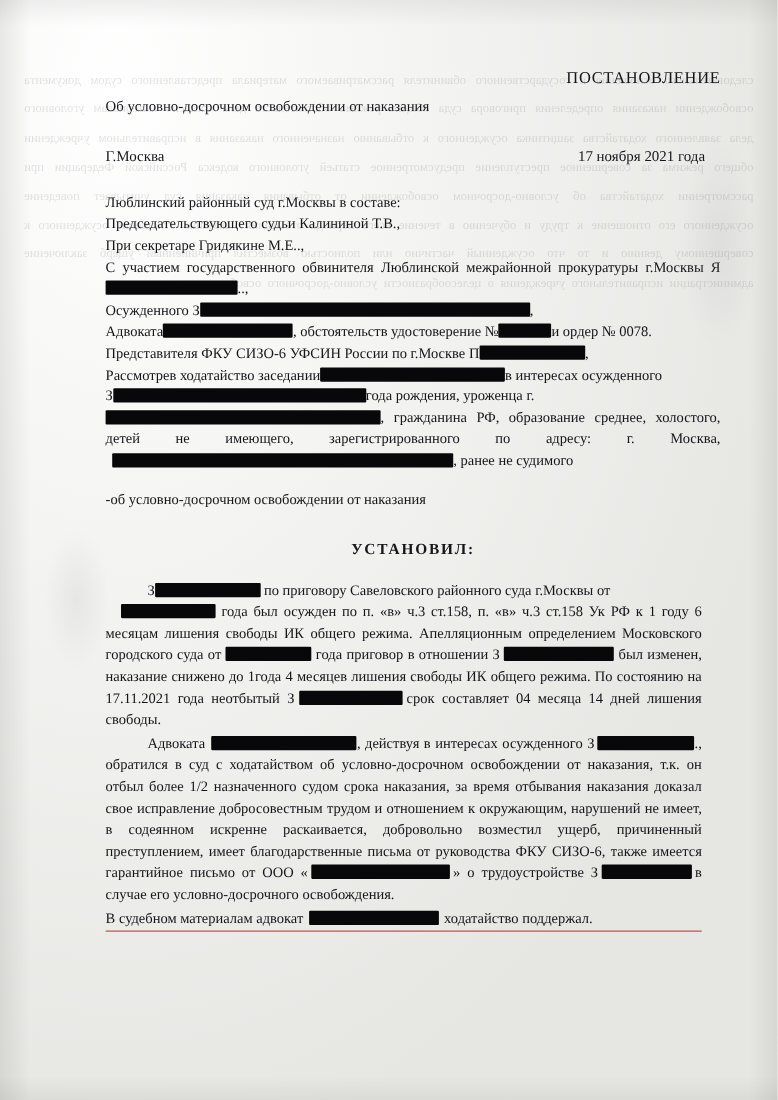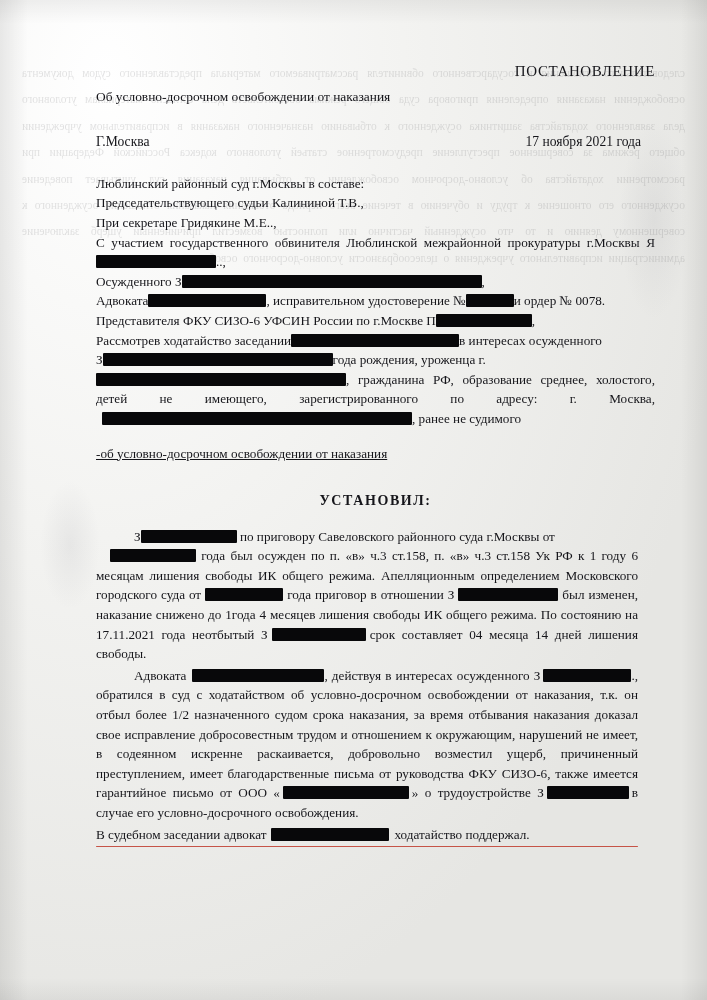--- a/index.html
+++ b/index.html
@@ -116,21 +116,21 @@
   .redline {
     position: absolute;
     left: 0;
     right: 0;
     bottom: -3px;
     height: 1.6px;
     background: #c0392b;
     opacity: 0.85;
     border-radius: 1px;
   }
-  .dash-line { margin: 0 0 0 0; text-decoration: underline; }
+  .dash-line { margin: 0 0 0 0; }
   .smudge {
     position: absolute;
     border-radius: 50%;
     pointer-events: none;
   }
 </style>
 </head>
 <body>
 
 <div class="page">
@@ -147,21 +147,21 @@
       <span class="city">Г.Москва</span>
       <span class="date">17 ноября 2021 года</span>
     </div>
 
     <p class="body">
       <span>Люблинский районный суд г.Москвы в составе:</span><br>
       <span>Председательствующего судьи Калининой Т.В.,</span><br>
       <span>При секретаре  Гридякине М.Е..,</span><br>
       <span>С участием государственного обвинителя      Люблинской  межрайонной прокуратуры г.Москвы Я</span><span class="blk" style="width:120px"></span><span>..,</span><br>
       <span>Осужденного З</span><span class="blk" style="width:300px"></span><span>,</span><br>
-      <span>Адвоката</span><span class="blk" style="width:118px"></span><span>, исправительном удостоверение №</span><span class="blk" style="width:48px"></span><span>и ордер № 0078.</span><br>
+      <span>Адвоката</span><span class="blk" style="width:118px"></span><span>, обстоятельств удостоверение №</span><span class="blk" style="width:48px"></span><span>и ордер № 0078.</span><br>
       <span>Представителя ФКУ СИЗО-6 УФСИН России по г.Москве П</span><span class="blk" style="width:96px"></span><span>,</span><br>
       <span>Рассмотрев  ходатайство  заседании</span><span class="blk" style="width:168px"></span><span>в интересах осужденного</span><br>
       <span>З</span><span class="blk" style="width:230px"></span><span>года рождения, уроженца г.</span><br>
       <span class="blk" style="width:250px"></span><span>, гражданина РФ, образование среднее, холостого, детей не имеющего, зарегистрированного по адресу: г. Москва,</span>
       <span class="blk" style="width:310px;margin-left:6px"></span><span>, ранее не судимого</span>
     </p>
 
     <div class="gap"></div>
 
     <p class="body dash-line">-об условно-досрочном освобождении от наказания</p>
@@ -173,21 +173,21 @@
       <span>по приговору Савеловского районного суда г.Москвы от</span><br>
       <span class="blk" style="width:86px;margin-left:14px"></span>
       <span>года был осужден по  п. «в» ч.3 ст.158, п. «в» ч.3 ст.158 Ук РФ к 1 году 6 месяцам лишения свободы ИК общего режима.  Апелляционным определением  Московского городского  суда  от</span><span class="blk" style="width:78px;margin:0 4px"></span><span>года приговор в отношении  З</span><span class="blk" style="width:100px;margin:0 4px"></span><span>был изменен,   наказание снижено до 1года 4 месяцев лишения свободы ИК общего режима.  По состоянию на 17.11.2021 года неотбытый З</span><span class="blk" style="width:94px;margin:0 4px"></span><span>срок составляет 04 месяца 14 дней лишения свободы.</span>
     </p>
 
     <p class="para">
       <span>Адвоката</span><span class="blk" style="width:132px;margin-left:6px"></span><span>, действуя в интересах осужденного З</span><span class="blk" style="width:88px;margin-left:3px"></span><span>., обратился в суд с ходатайством об условно-досрочном освобождении от наказания, т.к. он отбыл более 1/2  назначенного судом срока наказания, за время отбывания наказания доказал свое исправление добросовестным трудом и отношением к окружающим,   нарушений не имеет, в содеянном искренне раскаивается, добровольно возместил ущерб,    причиненный преступлением, имеет благодарственные письма от руководства ФКУ СИЗО-6,  также имеется гарантийное  письмо  от  ООО  «</span><span class="blk" style="width:126px;margin:0 3px"></span><span>»  о трудоустройстве  З</span><span class="blk" style="width:82px;margin:0 3px"></span><span>в  случае  его  условно-досрочного освобождения.</span>
     </p>
 
     <p class="para noindent underline-red">
-      <span>В судебном заседании адвокат</span><span class="blk" style="width:118px;margin:0 5px"></span><span>ходатайство поддержал.</span>
+      <span>В судебном материалам адвокат</span><span class="blk" style="width:118px;margin:0 5px"></span><span>ходатайство поддержал.</span>
       <span class="redline"></span>
     </p>
 
   </div>
 
   <div class="smudge" style="left:40px;top:480px;width:60px;height:130px;background:radial-gradient(ellipse,rgba(120,120,130,0.10),rgba(0,0,0,0) 70%)"></div>
   <div class="smudge" style="right:18px;top:120px;width:70px;height:200px;background:radial-gradient(ellipse,rgba(120,120,130,0.10),rgba(0,0,0,0) 70%)"></div>
 </div>
 
 </body></html>

